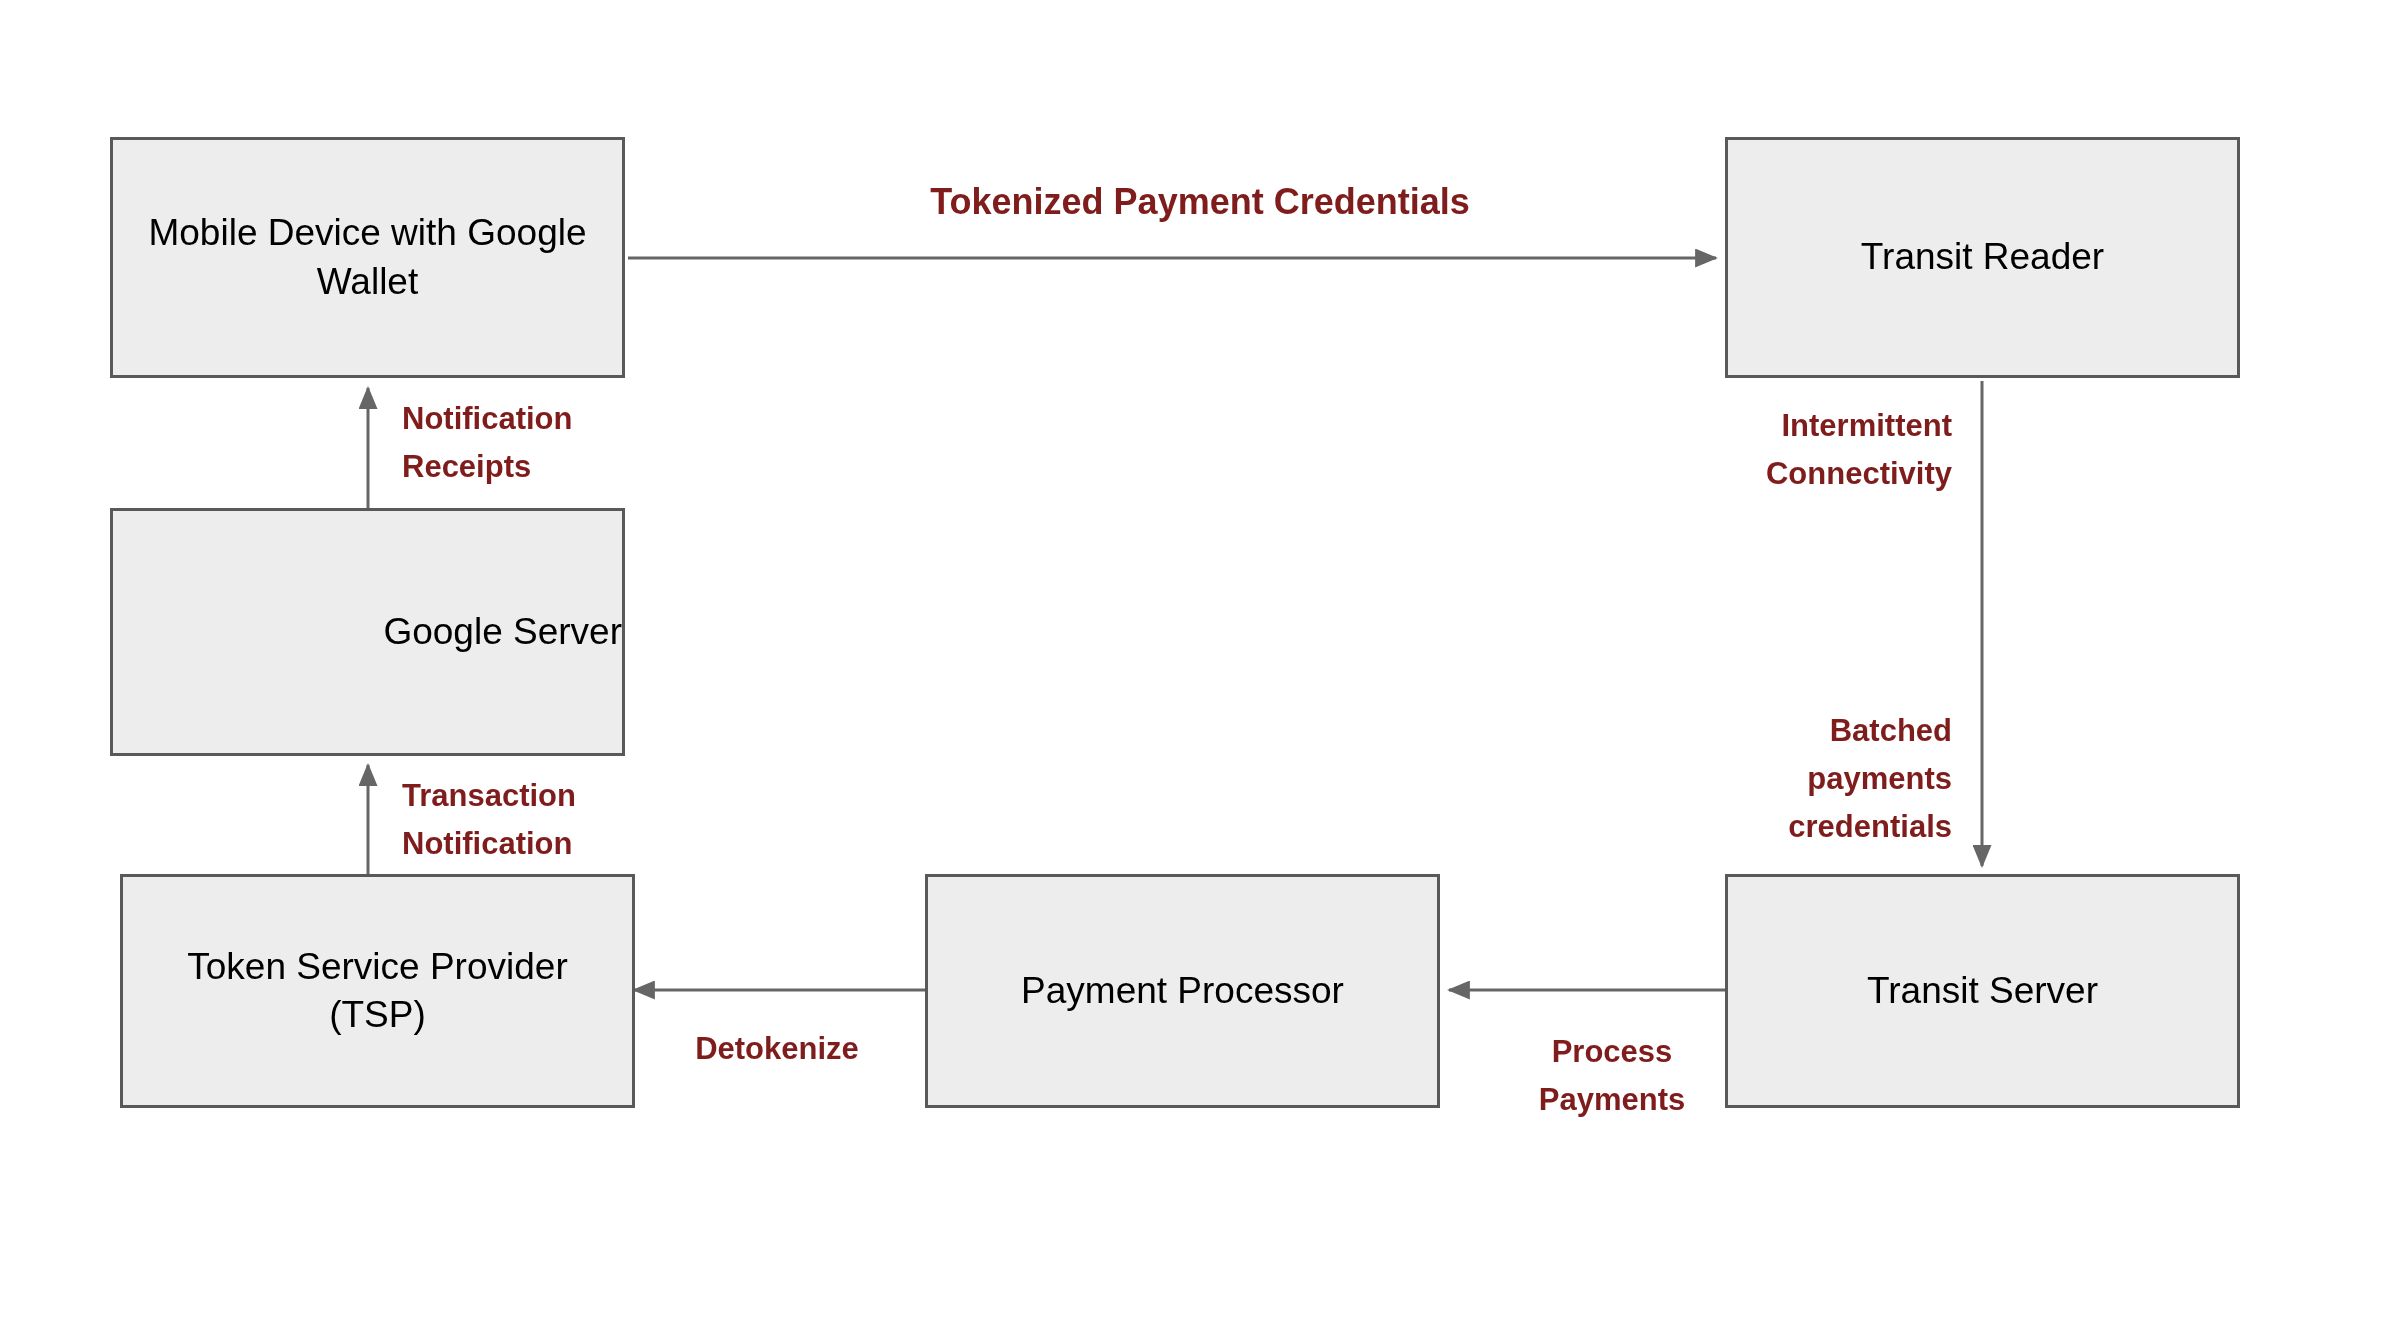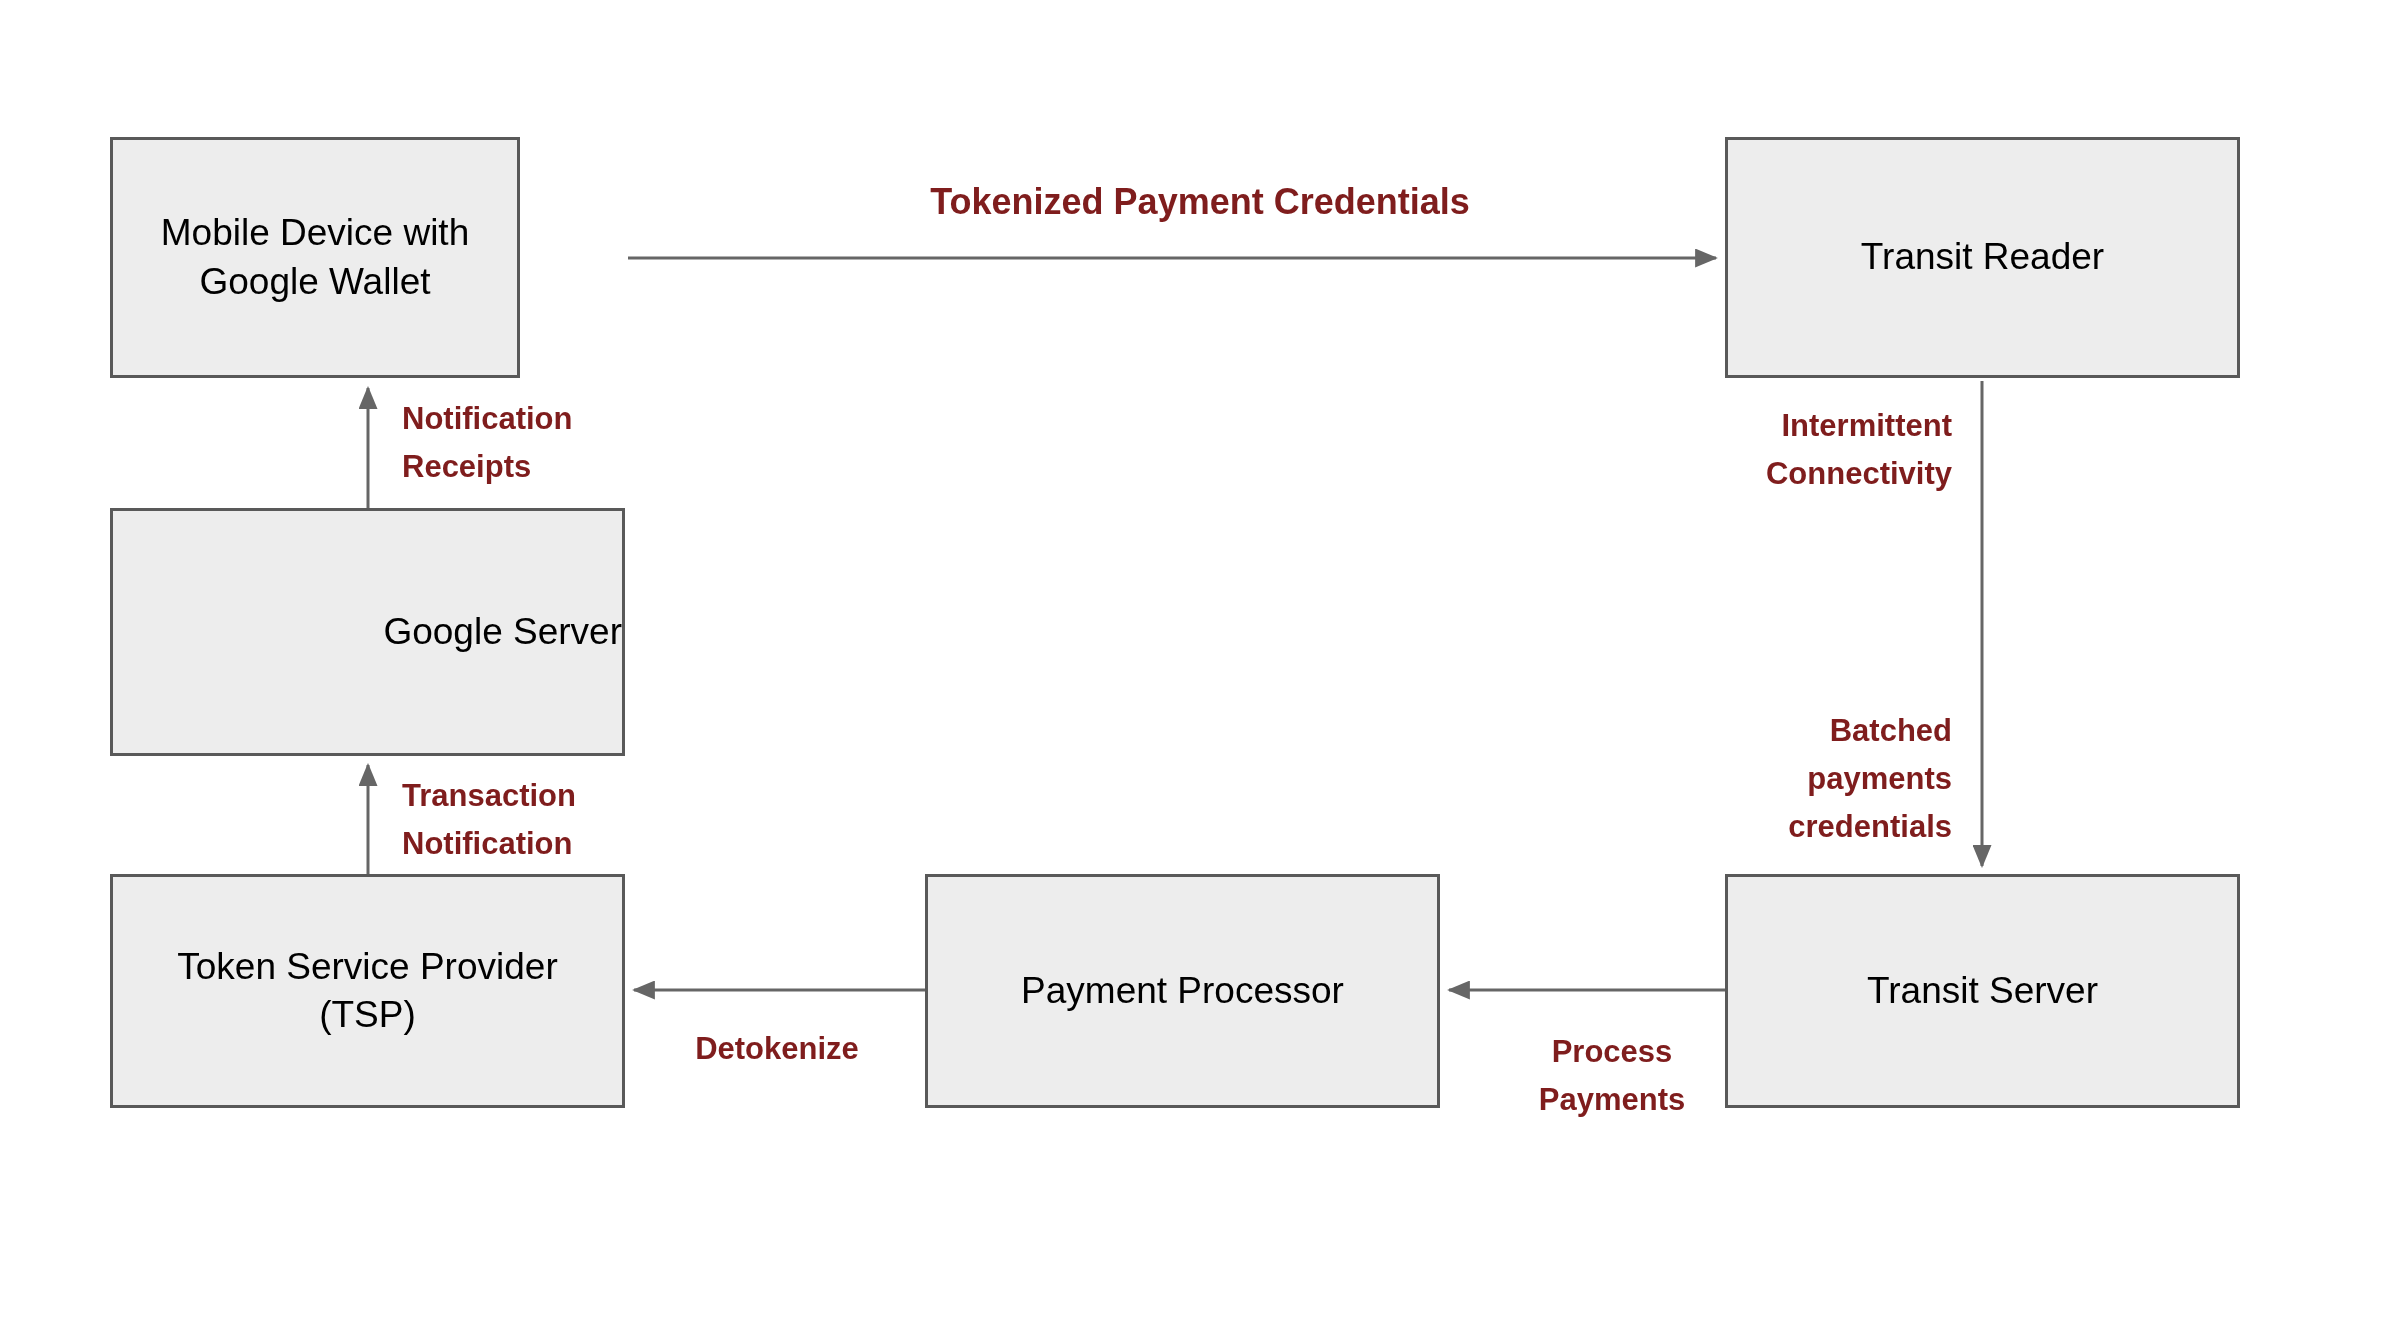--- a/index.html
+++ b/index.html
@@ -32,24 +32,24 @@
     justify-content: center;
     box-sizing: border-box;
     text-align: center;
   }
   .node .node-label {
     font-size: 37px;
     line-height: 1.3;
     color: #000000;
     max-width: 460px;
   }
-  .node-mobile   { left: 110px;  top: 137px; width: 410px; height: 241px; }
+  .node-mobile   { left: 110px;  top: 137px; width: 515px; height: 241px; }
   .node-reader   { left: 1725px; top: 137px; width: 515px; height: 241px; }
   .node-google   { left: 110px;  top: 508px; width: 515px; height: 248px; justify-content: flex-end; }
-  .node-tsp      { left: 110px;  top: 874px; width: 515px; height: 234px; }
+  .node-tsp      { left: 120px;  top: 874px; width: 515px; height: 234px; }
   .node-pp       { left: 925px;  top: 874px; width: 515px; height: 234px; }
   .node-ts       { left: 1725px; top: 874px; width: 515px; height: 234px; }
 
   .edge-label {
     position: absolute;
     font-weight: bold;
     font-size: 31px;
     line-height: 48px;
     white-space: pre-line;
     color: #7f1d1d;

